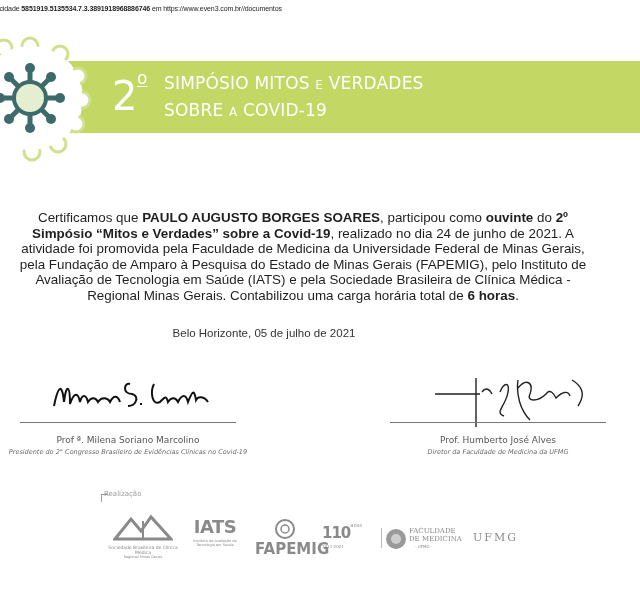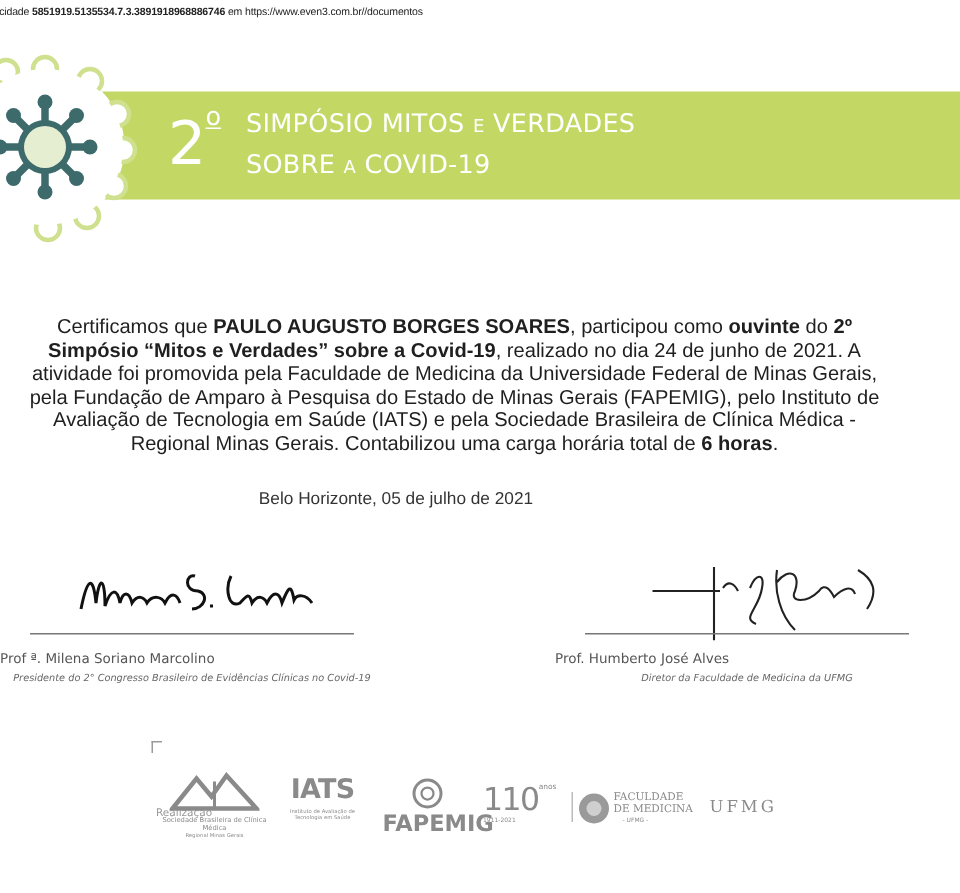--- a/index.html
+++ b/index.html
@@ -14,23 +14,23 @@
   #sup { left:137px; top:68px; font-family:"DejaVu Sans", sans-serif; font-size:17px; color:#fff; text-decoration:underline; text-underline-offset:2px; }
   .btitle { font-family:"DejaVu Sans", sans-serif; color:#fff; font-size:17px; white-space:nowrap; letter-spacing:0.2px;text-align:center; }
   .btitle .sm { font-size:12px; }
   #t1 { left:164px; top:73px; }
   #t2 { left:164px; top:100px; }
   #para { left:13px; top:210px; width:580px; text-align:center; font-size:13.4px; line-height:15.6px; color:#1f1f1f; }
   #para b { font-weight:bold; }
   #city { left:0; width:528px; top:327px; text-align:center; font-size:11.5px; color:#333; }
   .sig { position:absolute; }
   .line { position:absolute; height:1px; background:#777; }
-  .signame { position:absolute; font-family:"DejaVu Sans", sans-serif; font-size:9px; color:#555; white-space:nowrap; }
+  .signame { position:absolute; text-align:center; font-family:"DejaVu Sans", sans-serif; font-size:9px; color:#555; white-space:nowrap; }
   .sigrole { position:absolute; text-align:center; font-family:"DejaVu Sans", sans-serif; font-size:6.5px; font-style:italic; color:#666; white-space:nowrap; }
-  #realiz { left:104px; top:490px; font-family:"DejaVu Sans", sans-serif; font-size:7px; color:#999;margin-top:48px; }
+  #realiz { left:104px; top:490px; font-family:"DejaVu Sans", sans-serif; font-size:7px; color:#999; }
   #bracket { left:101px; top:494px; width:6px; height:7px; border-left:1px solid #999; border-top:1px solid #999; }
   .logo { position:absolute; color:#8a8a8a; font-family:"DejaVu Sans", sans-serif; text-align:center; }
 </style>
 </head>
 <body>
 
 <div id="verify" class="abs"><span>icidade </span><b>5851919.5135534.7.3.3891918968886746</b><span> em </span><span>https://www.even3.com.br//documentos</span></div>
 
 <div id="banner" class="abs"></div>
 
@@ -116,21 +116,21 @@
 
 <div class="logo" style="left:255px;top:518px;width:60px">
   <svg width="24" height="22" viewBox="0 0 24 22">
     <circle cx="12" cy="11" r="9" fill="none" stroke="#8a8a8a" stroke-width="2"></circle>
     <circle cx="12" cy="11" r="4" fill="none" stroke="#8a8a8a" stroke-width="1.5"></circle>
   </svg>
   <div style="font-size:15px;font-weight:bold;line-height:11px">FAPEMIG</div>
 </div>
 
 <div class="logo" style="left:322px;top:522px;width:56px;text-align:left">
-  <span style="font-size:21px;font-weight:normal;letter-spacing:-1px;line-height:22px">110</span><span style="font-size:5px;vertical-align:top">anos</span>
+  <span style="font-size:15px;font-weight:bold;letter-spacing:-1px;line-height:22px">110</span><span style="font-size:5px;vertical-align:top">anos</span>
   <div style="font-size:4px;line-height:5px">1911-2021</div>
 </div>
 <div class="abs" style="left:381px;top:528px;width:1px;height:20px;background:#bbb"></div>
 
 <div class="logo" style="left:385px;top:526px;width:82px;text-align:left">
   <svg width="22" height="26" viewBox="0 0 22 26" style="position:absolute;left:0;top:0">
     <circle cx="11" cy="13" r="10" fill="#9a9a9a"></circle>
     <circle cx="11" cy="13" r="5" fill="#cfcfcf"></circle>
   </svg>
   <div style="position:absolute;left:24px;top:2px;width:58px;font-family:'DejaVu Serif',serif;font-size:7px;line-height:7.5px">FACULDADE DE MEDICINA</div>

